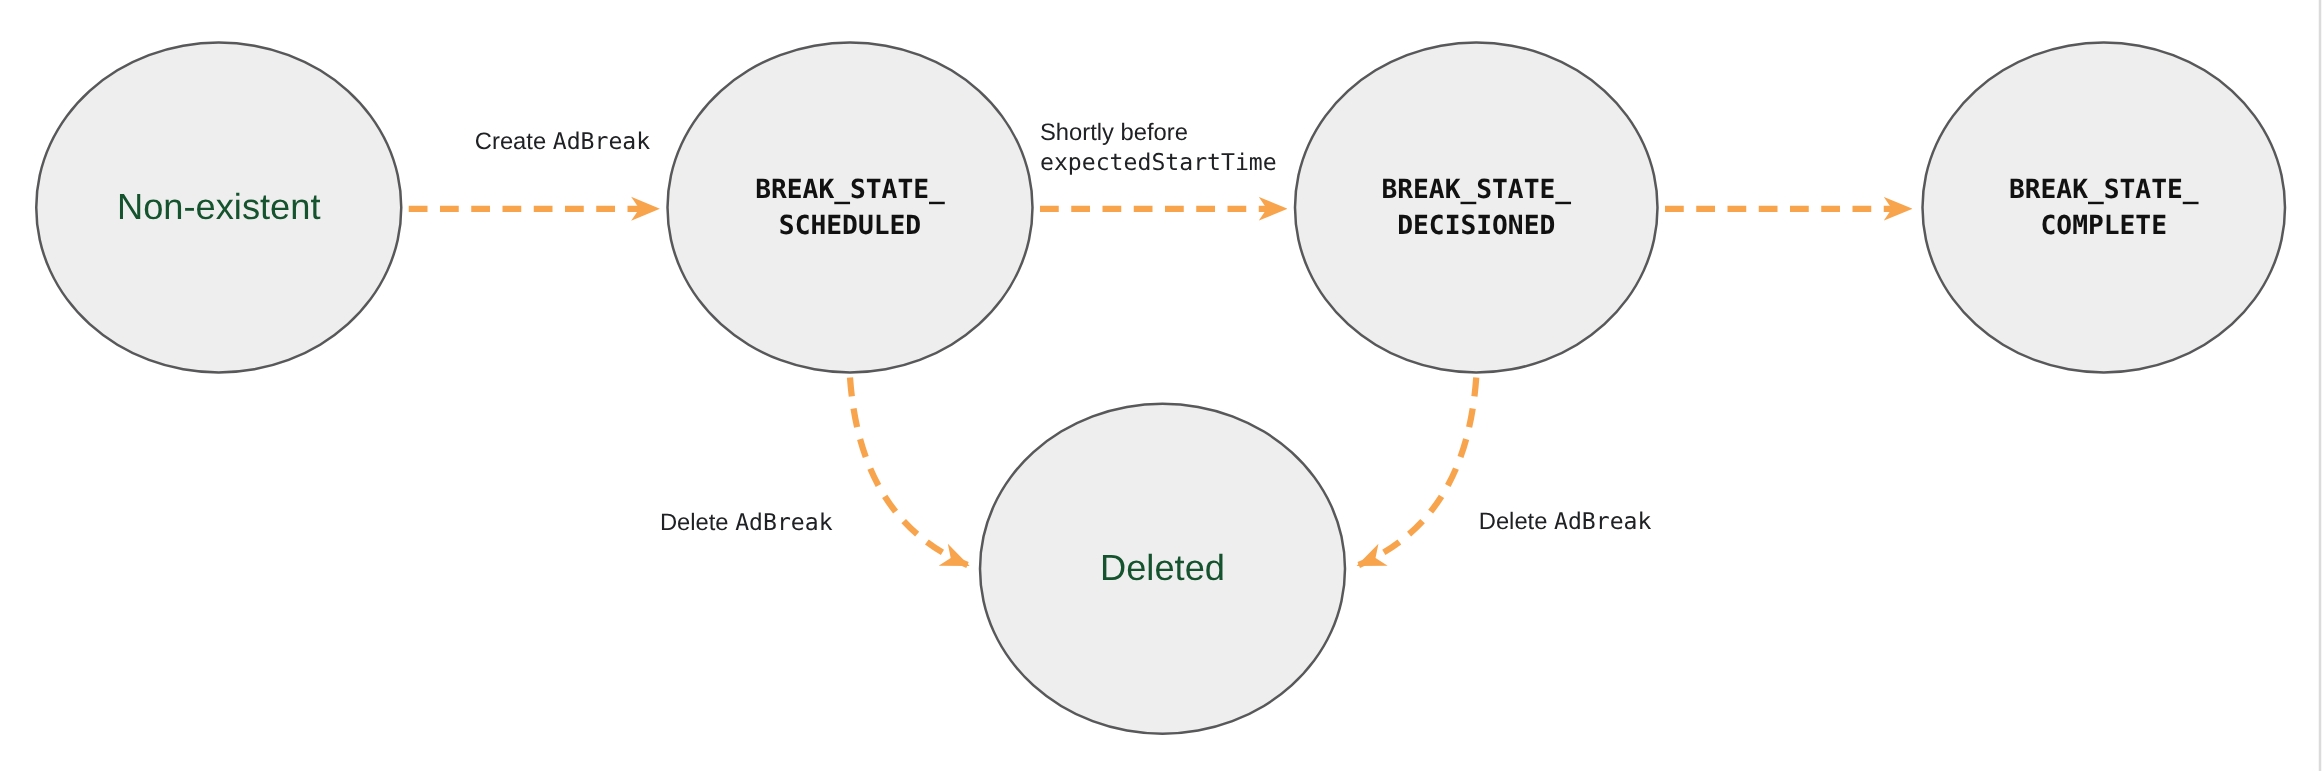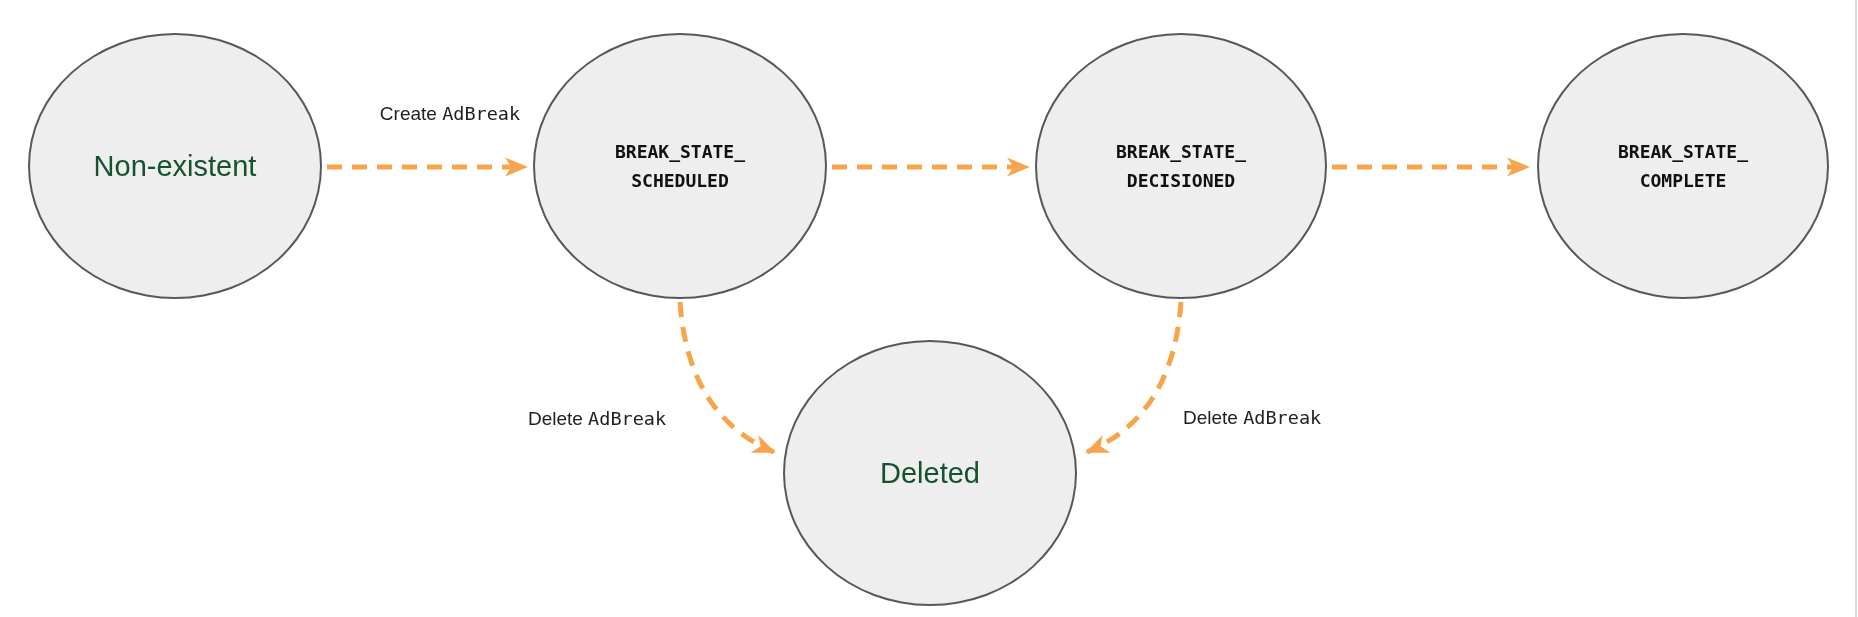--- a/index.html
+++ b/index.html
@@ -21,21 +21,21 @@
     display:flex;align-items:center;justify-content:center;
     text-align:center;
   }
   .state-label-sans{
     font-family:"Liberation Sans",sans-serif;
     font-weight:normal;font-size:29px;color:#14532d;
     white-space:pre-line;
   }
   .state-label-mono{
     font-family:"DejaVu Sans Mono","Liberation Mono",monospace;
-    font-weight:bold;font-size:18px;line-height:29px;color:#111111;
+    font-weight:bold;font-size:21px;line-height:29px;color:#111111;
     white-space:pre-line;
   }
   .edge-label{
     position:absolute;
     font-size:19px;line-height:24px;color:#202124;
     white-space:nowrap;
   }
   .edge-label .mono{
     font-family:"DejaVu Sans Mono","Liberation Mono",monospace;
     font-size:18.5px;
@@ -79,28 +79,32 @@
   <div class="state" style="left:1035px;top:33px;width:292px;height:266px;">
     <span class="state-label-mono">BREAK_STATE_
 DECISIONED</span>
   </div>
 
   <div class="state" style="left:1537px;top:33px;width:292px;height:266px;">
     <span class="state-label-mono">BREAK_STATE_
 COMPLETE</span>
   </div>
 
-  <div class="state" style="left:783px;top:340px;width:294px;height:266px;">
+  <div class="state" style="left:783px;top:322px;width:294px;height:266px;">
     <span class="state-label-sans">Deleted</span>
   </div>
 
   <div class="edge-label centered" style="left:450px;top:102px;">
     <span>Create</span><span> </span><span class="mono">AdBreak</span>
   </div>
 
+  <div class="edge-label" style="left:832px;top:95px;">
+    <span style="display:block;">Shortly before</span>
+    <span style="display:block;" class="mono">expectedStartTime</span>
+  </div>
 
 
   <div class="edge-label centered" style="left:597px;top:407px;">
     <span>Delete</span><span> </span><span class="mono">AdBreak</span>
   </div>
 
   <div class="edge-label" style="left:1183px;top:406px;">
     <span>Delete</span><span> </span><span class="mono">AdBreak</span>
   </div>
 

